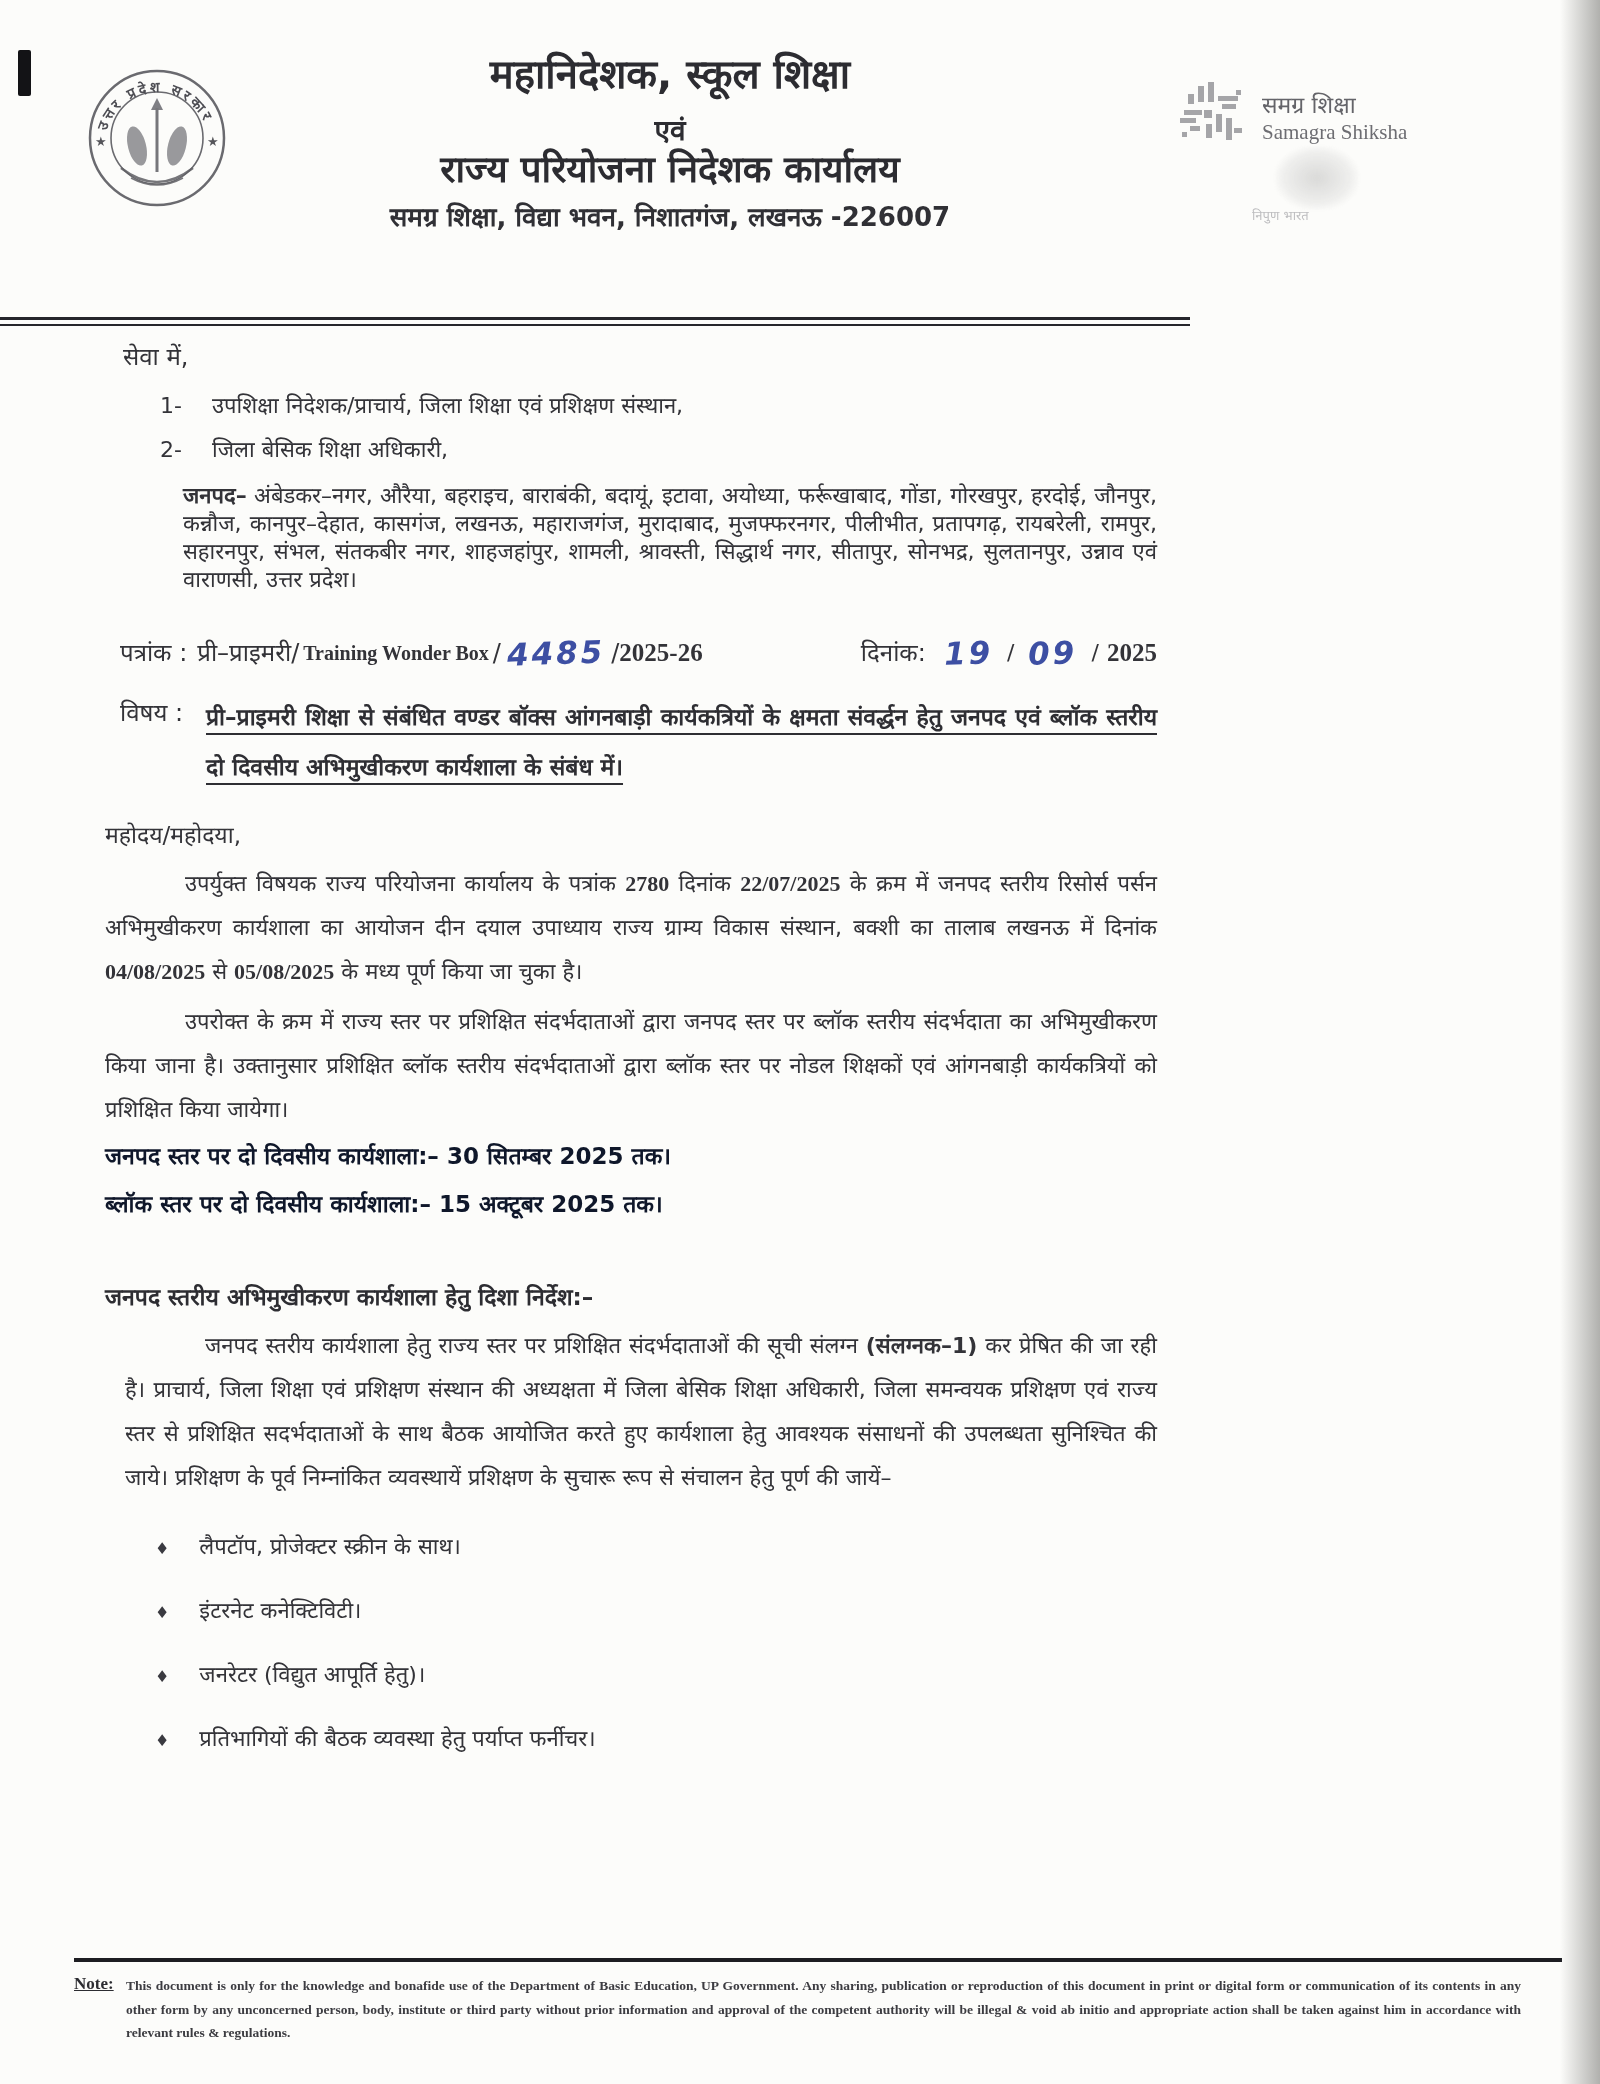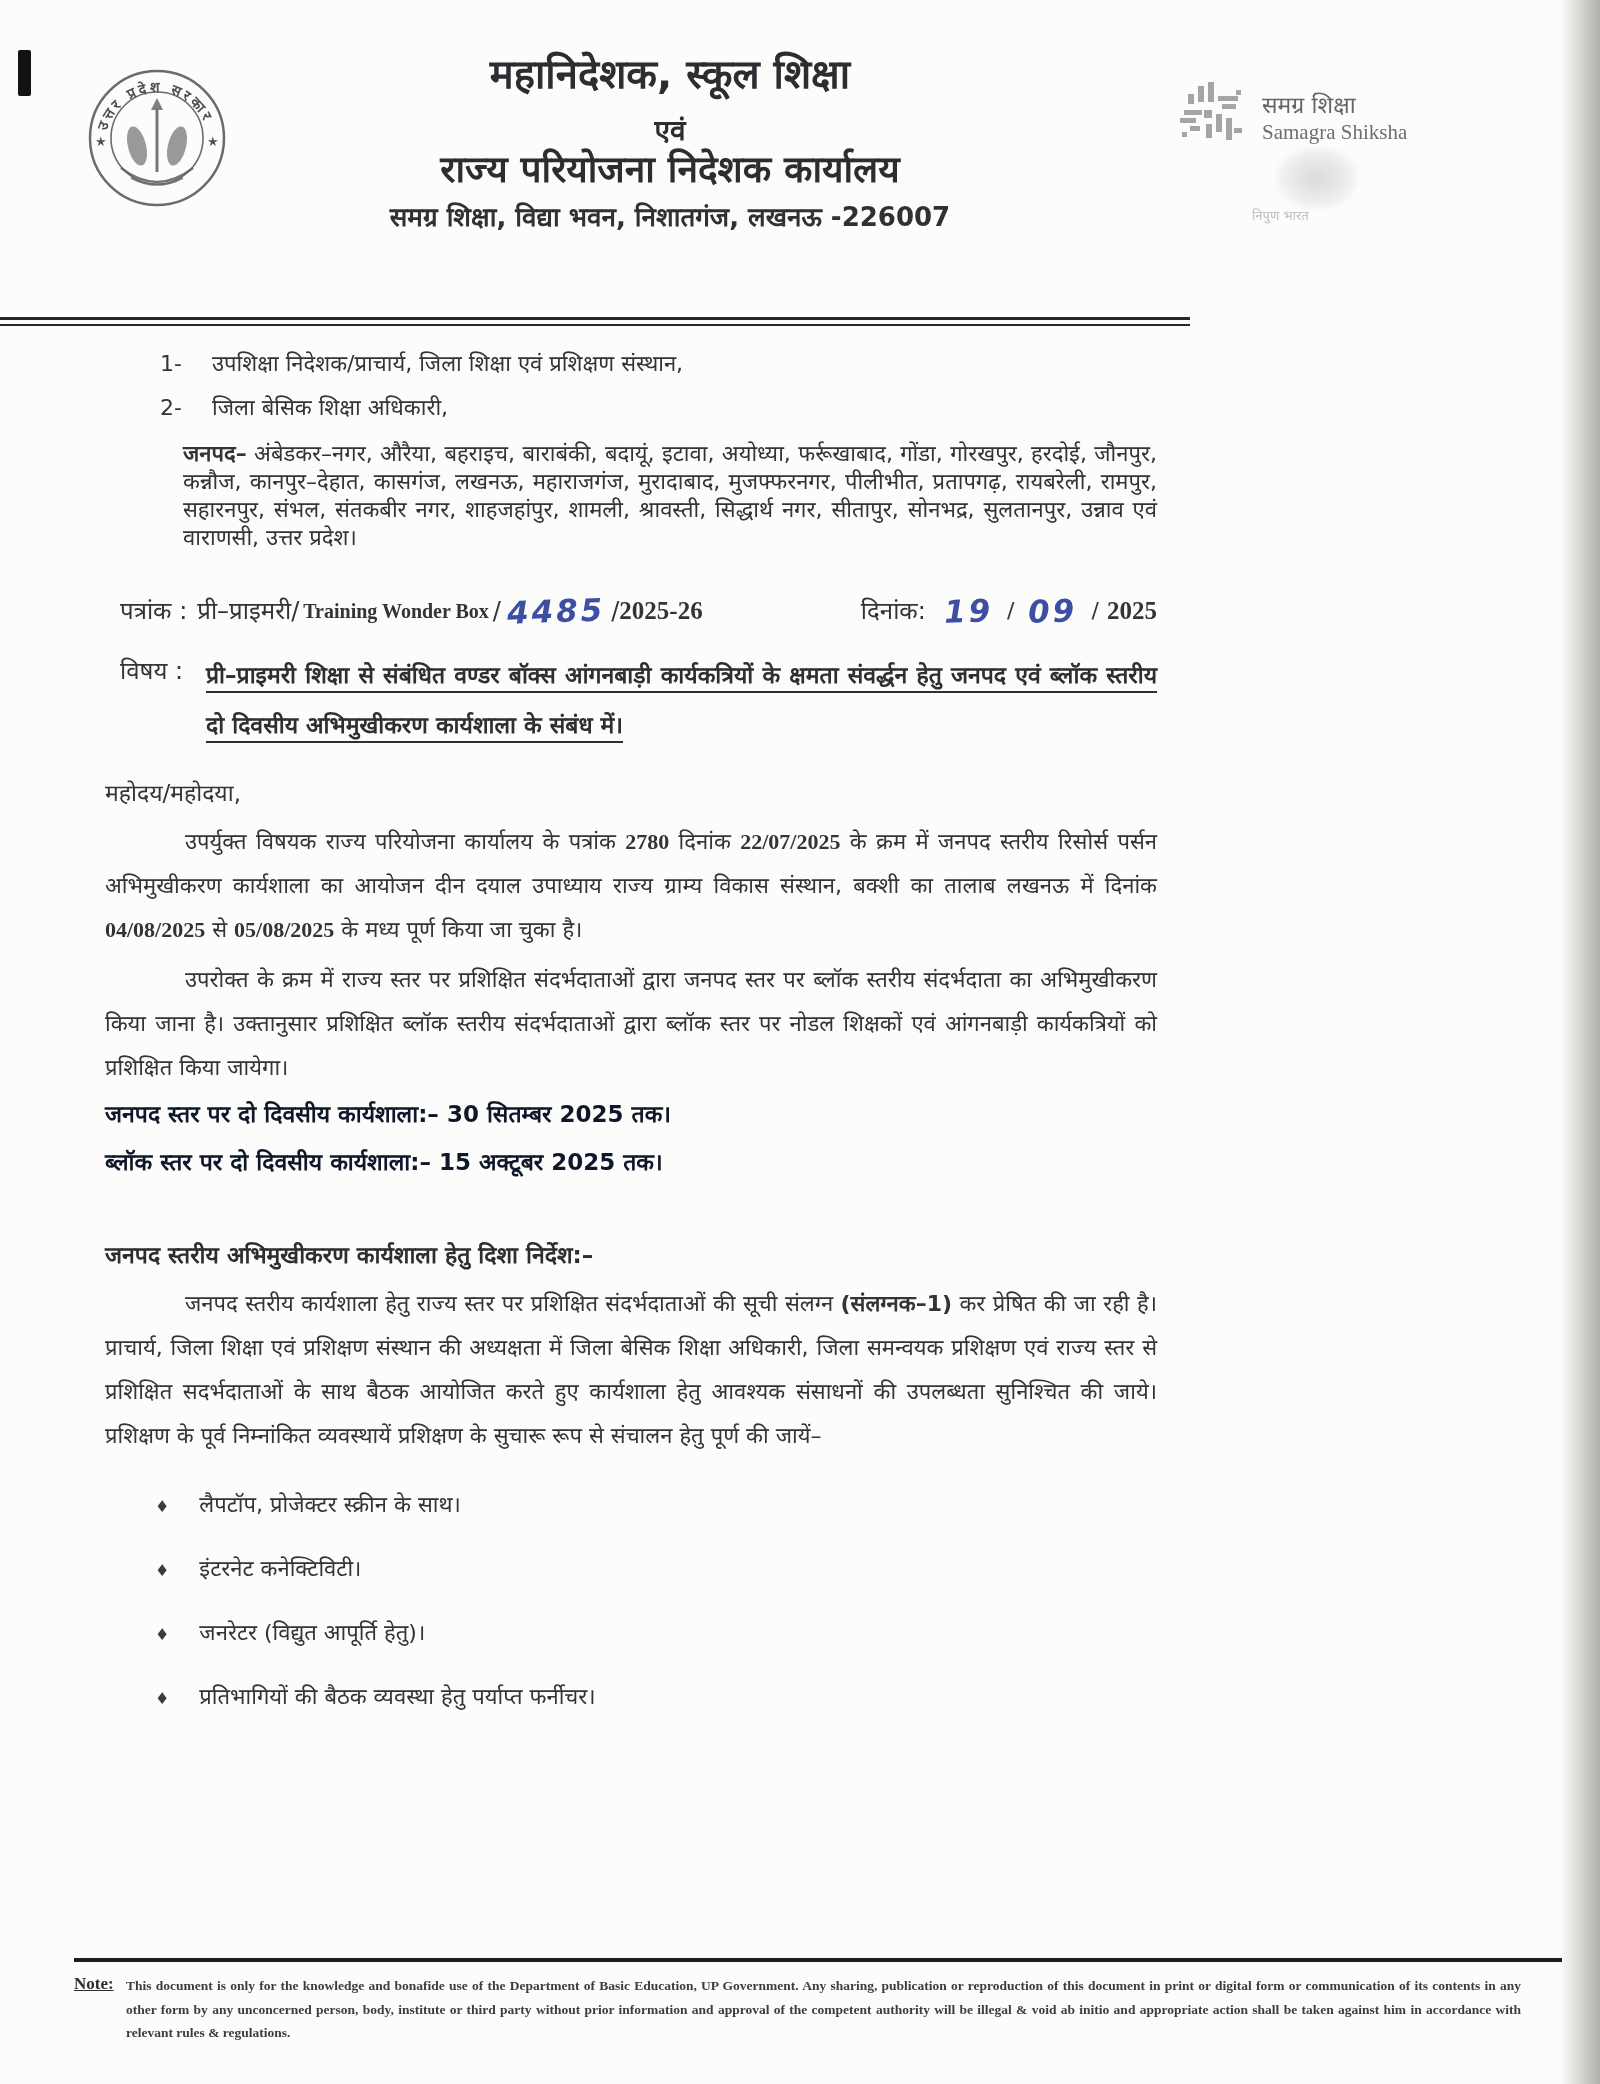--- a/index.html
+++ b/index.html
@@ -96,21 +96,21 @@
   
   .salutation { margin-top:22px; font-size:23px; }
   .para {
     margin:6px 0 0 0; text-indent:80px; text-align:justify;
     line-height:44px; font-size:22px;
   }
   .para b { font-family:"Liberation Serif",serif; font-size:22px; }
   .sched { font-weight:bold; font-size:23px; line-height:48px; color:#0f172a; }
   .sched:first-of-type { margin-top:8px; }
   .heading { font-weight:bold; font-size:23px; margin-top:48px; color:#2d2d32; }
-  .para3 { margin-top:6px; }
+  .para3 { margin-top:6px;margin-left:20px; }
   .para3 b { font-family:"DejaVu Sans",sans-serif; font-size:22px; }
   
   .bullets { margin:26px 0 0 50px; }
   .bullet-item { display:flex; align-items:baseline; gap:30px; margin-bottom:20px; font-size:22px; }
   .bullet-item .dia { font-size:16px; color:#3a3a40; }
   
   .footer {
     position:absolute; left:74px; top:1958px; width:1488px;
     border-top:4px solid #1d1d22; padding-top:12px;
     display:flex; 
@@ -192,20 +192,21 @@
 
   <div class="nipun">
     <div class="nipun-blob"></div>
     <div class="nipun-label">निपुण भारत</div>
   </div>
 
   <div class="rule"></div>
 
   <div class="flow">
 
+    <div class="seva">सेवा में,</div>
 
     <div class="recipients">
       <div class="recipient">
         <span class="idx">1-</span>
         <span>उपशिक्षा निदेशक/प्राचार्य, जिला शिक्षा एवं प्रशिक्षण संस्थान,</span>
       </div>
       <div class="recipient">
         <span class="idx">2-</span>
         <span>जिला बेसिक शिक्षा अधिकारी,</span>
       </div>

